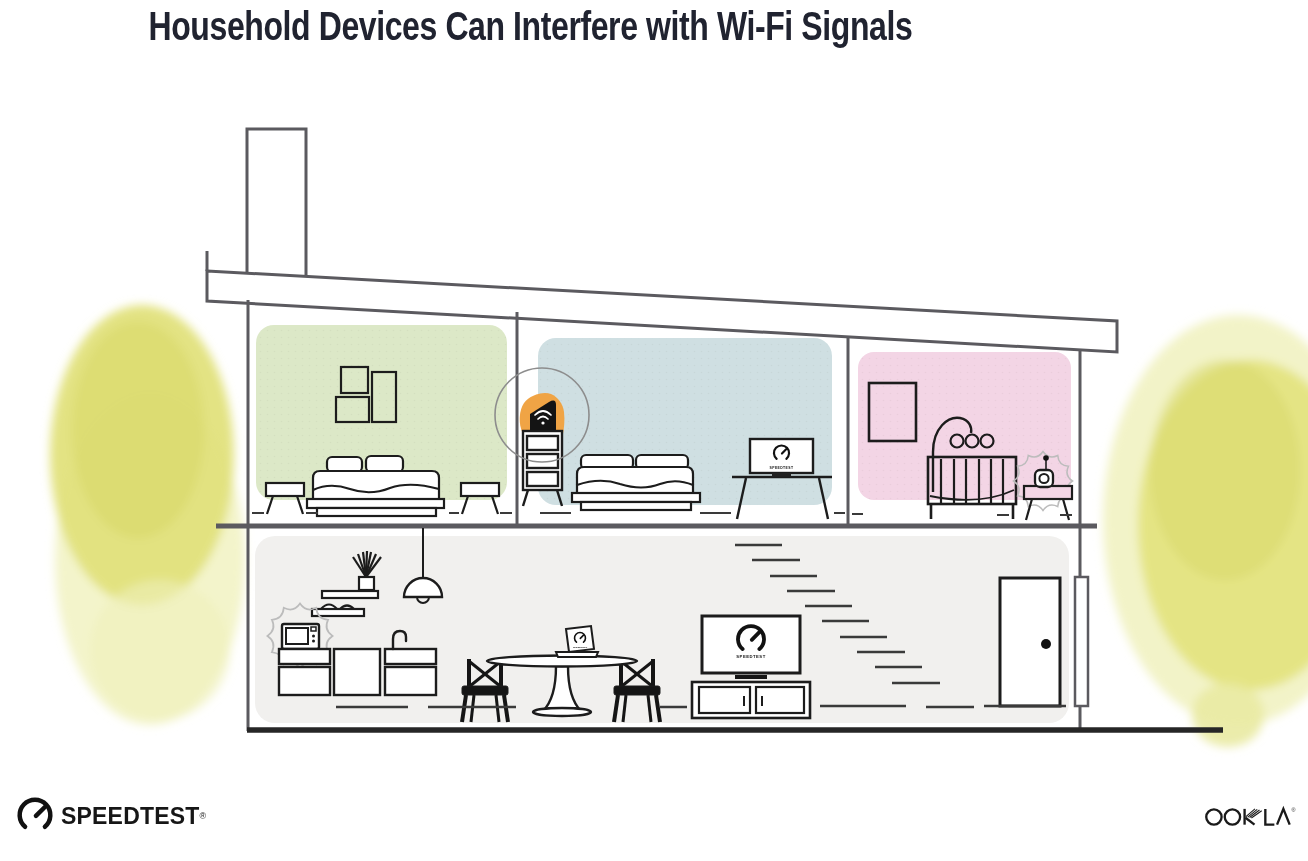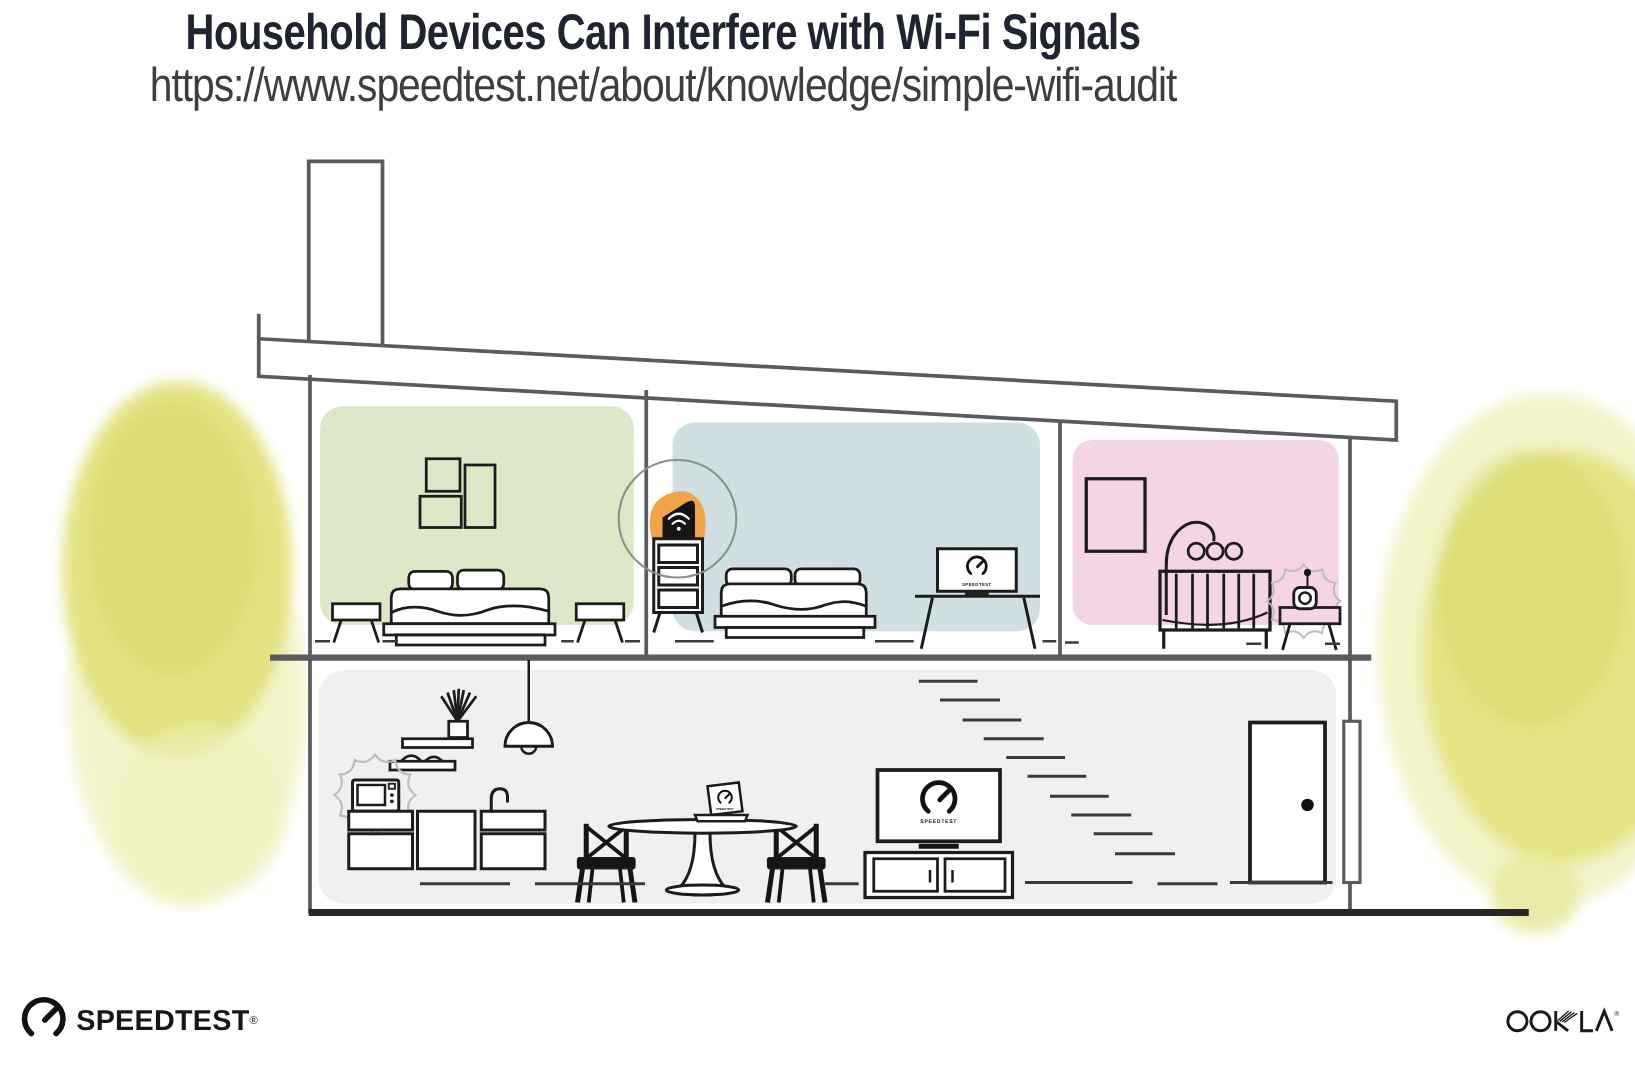--- a/index.html
+++ b/index.html
@@ -14,21 +14,20 @@
   .footer-speedtest{position:absolute;left:16px;top:798px;height:36px;display:flex;align-items:center;}
   .st-word{font-size:23px;font-weight:700;letter-spacing:0.2px;color:#161616;margin-left:7px;}
   .st-reg{font-size:9px;color:#161616;vertical-align:14px;}
   .footer-ookla{position:absolute;right:12px;top:804px;}
 </style>
 </head>
 <body>
 
 <div class="header">
   <div><span class="header-title">Household Devices Can Interfere with Wi-Fi Signals</span></div>
-  <div><span class="header-url">https://www.speedtest.net/about/knowledge/simple-wifi-audit</span></div>
 </div>
 
 <svg class="scene" width="1308" height="861" viewBox="0 0 1308 861" aria-label="Two-story house cross-section: Wi-Fi router on a dresser upstairs, TVs and laptop running Speedtest, microwave and baby monitor emitting interference">
   <defs>
     <filter id="soft" x="-30%" y="-30%" width="160%" height="160%">
         <feGaussianBlur stdDeviation="5"></feGaussianBlur>
       </filter>
     <pattern id="halftone" width="7" height="7" patternUnits="userSpaceOnUse">
       <circle cx="1.5" cy="1.5" r="0.8" fill="rgba(60,60,40,0.05)"></circle>
     </pattern>

